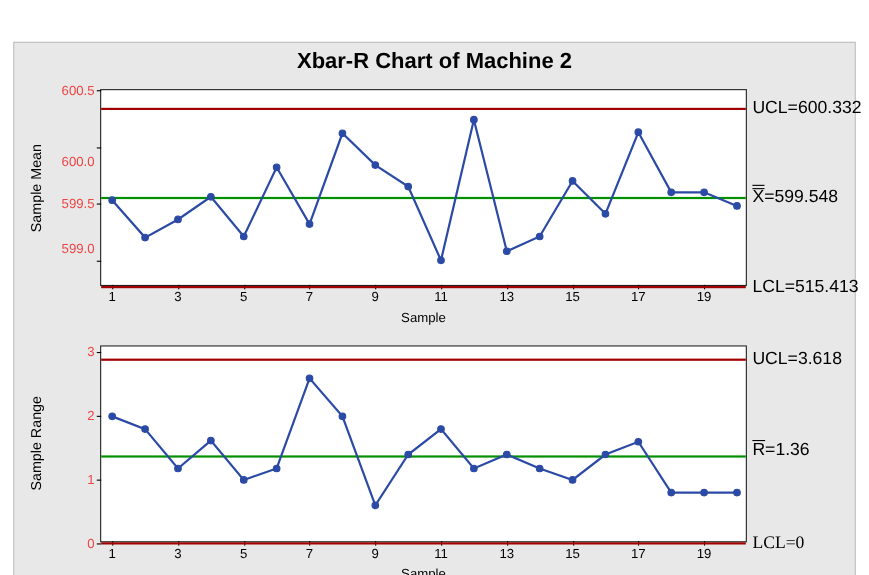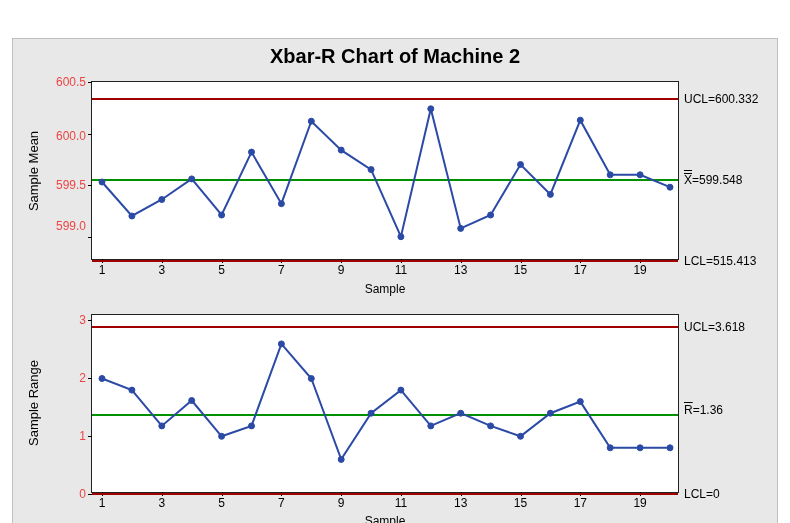--- a/index.html
+++ b/index.html
@@ -104,21 +104,21 @@
     position: absolute;
     bottom: -4px;
     width: 1px;
     height: 4px;
     background: #000;
   }
   .rlabel {
     position: absolute;
     left: 100%;
     padding-left: 6px;
-    font-size: 12px;
+    font-size: 16px;
     color: #000;
     white-space: nowrap;
     transform: translateY(-50%);
   }
   .limit-line {
     position: absolute;
     left: 0;
     right: 0;
     height: 2px;
     transform: translateY(-50%);
@@ -166,21 +166,21 @@
     <div class="title">Xbar-R Chart of Machine 2</div>
     <div class="charts">
 
       <div class="chart-wrap">
         <div class="plot-frame" style="left: 70px; top: 6px; width: 588px; height: 179px;">
           <div class="plot-area" style="left: 0px; top: 0px; width: 588px; height: 179px;">
               <div class="ytick" style="top: 144px;">599.0</div>
               <div class="ytick-mark" style="top: 154.666px;"></div>
               <div class="ytick" style="top: 103.111px;">599.5</div>
               <div class="ytick-mark" style="top: 103.111px;"></div>
-              <div class="ytick" style="top: 54px;">600.0</div>
+              <div class="ytick" style="top: 65px;">600.0</div>
               <div class="ytick-mark" style="top: 51.5553px;"></div>
               <div class="ytick" style="top: 0px;">600.5</div>
               <div class="ytick-mark" style="top: 0px;"></div>
               <div class="xtick" style="left: 10px;">1</div>
               <div class="xtick-mark" style="left: 10px;"></div>
               <div class="xtick" style="left: 69.7895px;">3</div>
               <div class="xtick-mark" style="left: 69.7895px;"></div>
               <div class="xtick" style="left: 129.579px;">5</div>
               <div class="xtick-mark" style="left: 129.579px;"></div>
               <div class="xtick" style="left: 189.368px;">7</div>
@@ -261,21 +261,21 @@
               <div class="xtick-mark" style="left: 428.526px;"></div>
               <div class="xtick" style="left: 488.316px;">17</div>
               <div class="xtick-mark" style="left: 488.316px;"></div>
               <div class="xtick" style="left: 548.105px;">19</div>
               <div class="xtick-mark" style="left: 548.105px;"></div>
               <div class="limit-line limit-red" style="top: 12.9342px;"></div>
               <div class="rlabel" style="top: 12.9342px;">UCL=3.618</div>
               <div class="limit-line limit-green" style="top: 100.471px;"></div>
               <div class="rlabel" style="top: 95px; text-align: right;"><span class="overline">R</span>=1.36</div>
               <div class="limit-line limit-red" style="top: 179px;"></div>
-              <div class="rlabel" style="top: 179px;">LCL=0</div>
+              <div class="rlabel" style="top: 179px; font-family: Liberation Serif, serif;">LCL=0</div>
               <svg class="series" width="588" height="179">
                 <path d="M10.0 63.5 L39.9 75.1 L69.8 110.9 L99.7 85.5 L129.6 121.3 L159.5 110.9 L189.4 28.9 L219.3 63.5 L249.2 144.4 L279.1 98.2 L308.9 75.1 L338.8 110.9 L368.7 98.2 L398.6 110.9 L428.5 121.3 L458.4 98.2 L488.3 86.6 L518.2 132.8 L548.1 132.8 L578.0 132.8" class="ln"></path>
                 <circle cx="10.0" cy="63.5" r="3" class="pt"></circle>
                 <circle cx="39.9" cy="75.1" r="3" class="pt"></circle>
                 <circle cx="69.8" cy="110.9" r="3" class="pt"></circle>
                 <circle cx="99.7" cy="85.5" r="3" class="pt"></circle>
                 <circle cx="129.6" cy="121.3" r="3" class="pt"></circle>
                 <circle cx="159.5" cy="110.9" r="3" class="pt"></circle>
                 <circle cx="189.4" cy="28.9" r="3" class="pt"></circle>
                 <circle cx="219.3" cy="63.5" r="3" class="pt"></circle>

